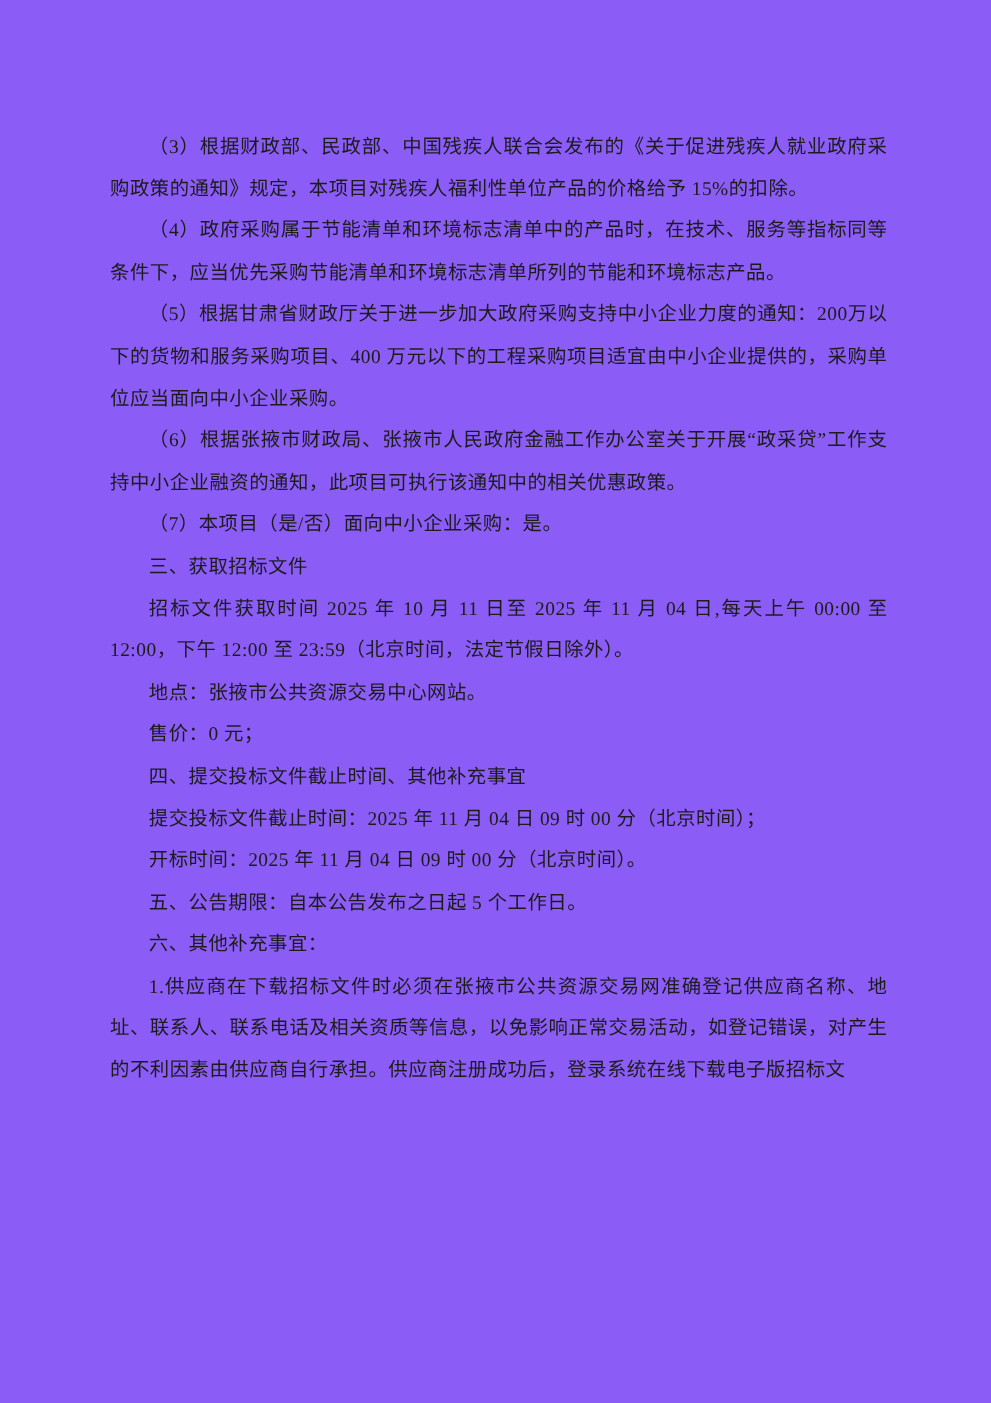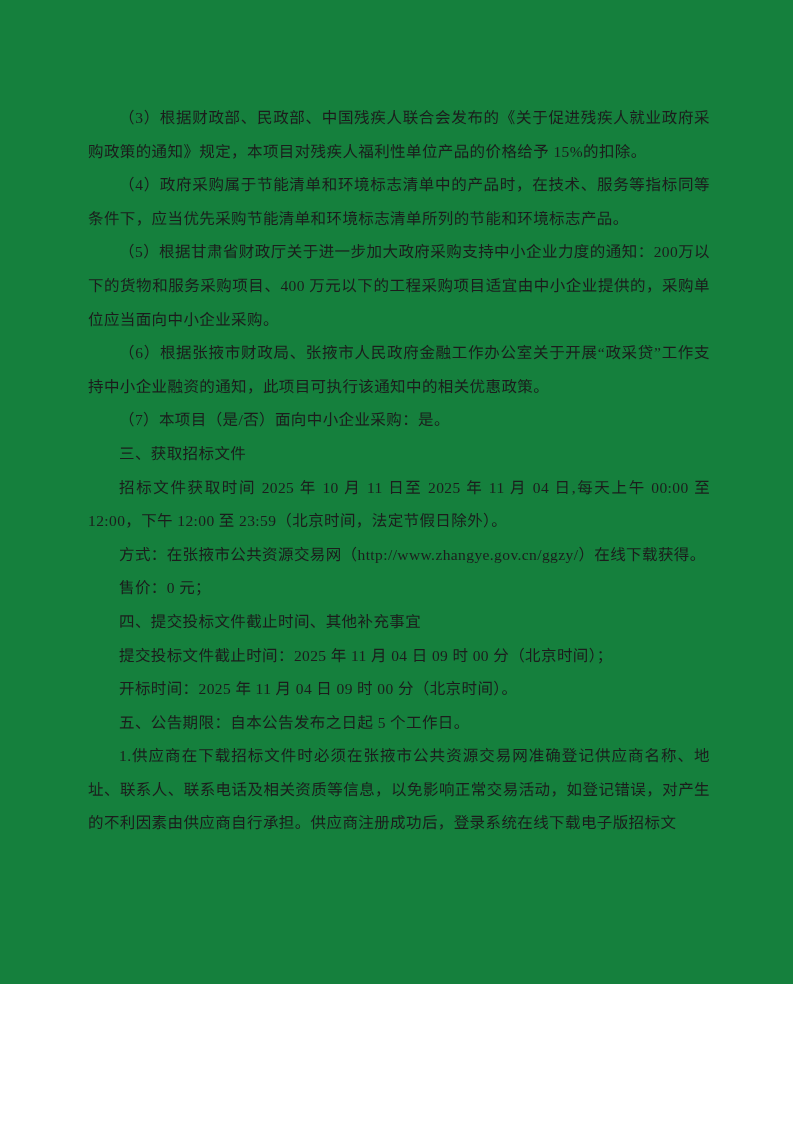--- a/index.html
+++ b/index.html
@@ -3,22 +3,22 @@
 <meta charset="utf-8">
 <style>
   html, body {
     margin: 0;
     padding: 0;
     background: #ffffff;
   }
   .page {
     position: relative;
     width: 793px;
-    height: 984px;
-    background: #15803d;
+    height: 1122px;
+    background: #8b5cf6;
     overflow: hidden;
     font-family: "Liberation Serif", "DejaVu Serif", serif;
   }
   .doc-body {
     position: absolute;
     top: 101px;
     left: 88px;
     width: 622px;
     color: #1c1c1c;
     font-size: 15.5px;
@@ -41,21 +41,22 @@
 
 <div class="page">
   <div class="doc-body">
       <p><span>（3）根据财政部、民政部、中国残疾人联合会发布的《关于促进残疾人就业政府采购政策的通知》规定，本项目对残疾人福利性单位产品的价格给予 15%的扣除。</span></p>
       <p><span>（4）政府采购属于节能清单和环境标志清单中的产品时，在技术、服务等指标同等条件下，应当优先采购节能清单和环境标志清单所列的节能和环境标志产品。</span></p>
       <p><span>（5）根据甘肃省财政厅关于进一步加大政府采购支持中小企业力度的通知：200万以下的货物和服务采购项目、400 万元以下的工程采购项目适宜由中小企业提供的，采购单位应当面向中小企业采购。</span></p>
       <p><span>（6）根据张掖市财政局、张掖市人民政府金融工作办公室关于开展“政采贷”工作支持中小企业融资的通知，此项目可执行该通知中的相关优惠政策。</span></p>
       <p><span>（7）本项目（是/否）面向中小企业采购：是。</span></p>
       <p><span>三、获取招标文件</span></p>
       <p><span>招标文件获取时间 </span><span class="u">2025</span><span> 年 </span><span class="u">10</span><span> 月 </span><span class="u">11</span><span> 日至 </span><span class="u">2025</span><span> 年 </span><span class="u">11</span><span> 月 </span><span class="u">04</span><span> 日,每天上午 00:00 至 12:00，下午 12:00 至 23:59（北京时间，法定节假日除外）。</span></p>
-      <p><span>方式：在张掖市公共资源交易网（http://www.zhangye.gov.cn/ggzy/）在线下载获得。</span></p>
+      <p><span>地点：张掖市公共资源交易中心网站。</span></p>
       <p><span>售价：0 元；</span></p>
       <p><span>四、提交投标文件截止时间、其他补充事宜</span></p>
       <p><span>提交投标文件截止时间：</span><span class="u">2025</span><span> 年 </span><span class="u">11</span><span> 月 </span><span class="u">04</span><span> 日 </span><span class="u">09</span><span> 时 </span><span class="u">00</span><span> 分（北京时间）；</span></p>
       <p><span>开标时间：</span><span class="u">2025</span><span> 年 </span><span class="u">11</span><span> 月 </span><span class="u">04</span><span> 日 </span><span class="u">09</span><span> 时 </span><span class="u">00</span><span> 分（北京时间）。</span></p>
       <p><span>五、公告期限：自本公告发布之日起 5 个工作日。</span></p>
+      <p><span>六、其他补充事宜：</span></p>
       <p><span>1.供应商在下载招标文件时必须在张掖市公共资源交易网准确登记供应商名称、地址、联系人、联系电话及相关资质等信息，以免影响正常交易活动，如登记错误，对产生的不利因素由供应商自行承担。供应商注册成功后，登录系统在线下载电子版招标文</span></p>
     </div>
 </div>
 
 </body></html>

